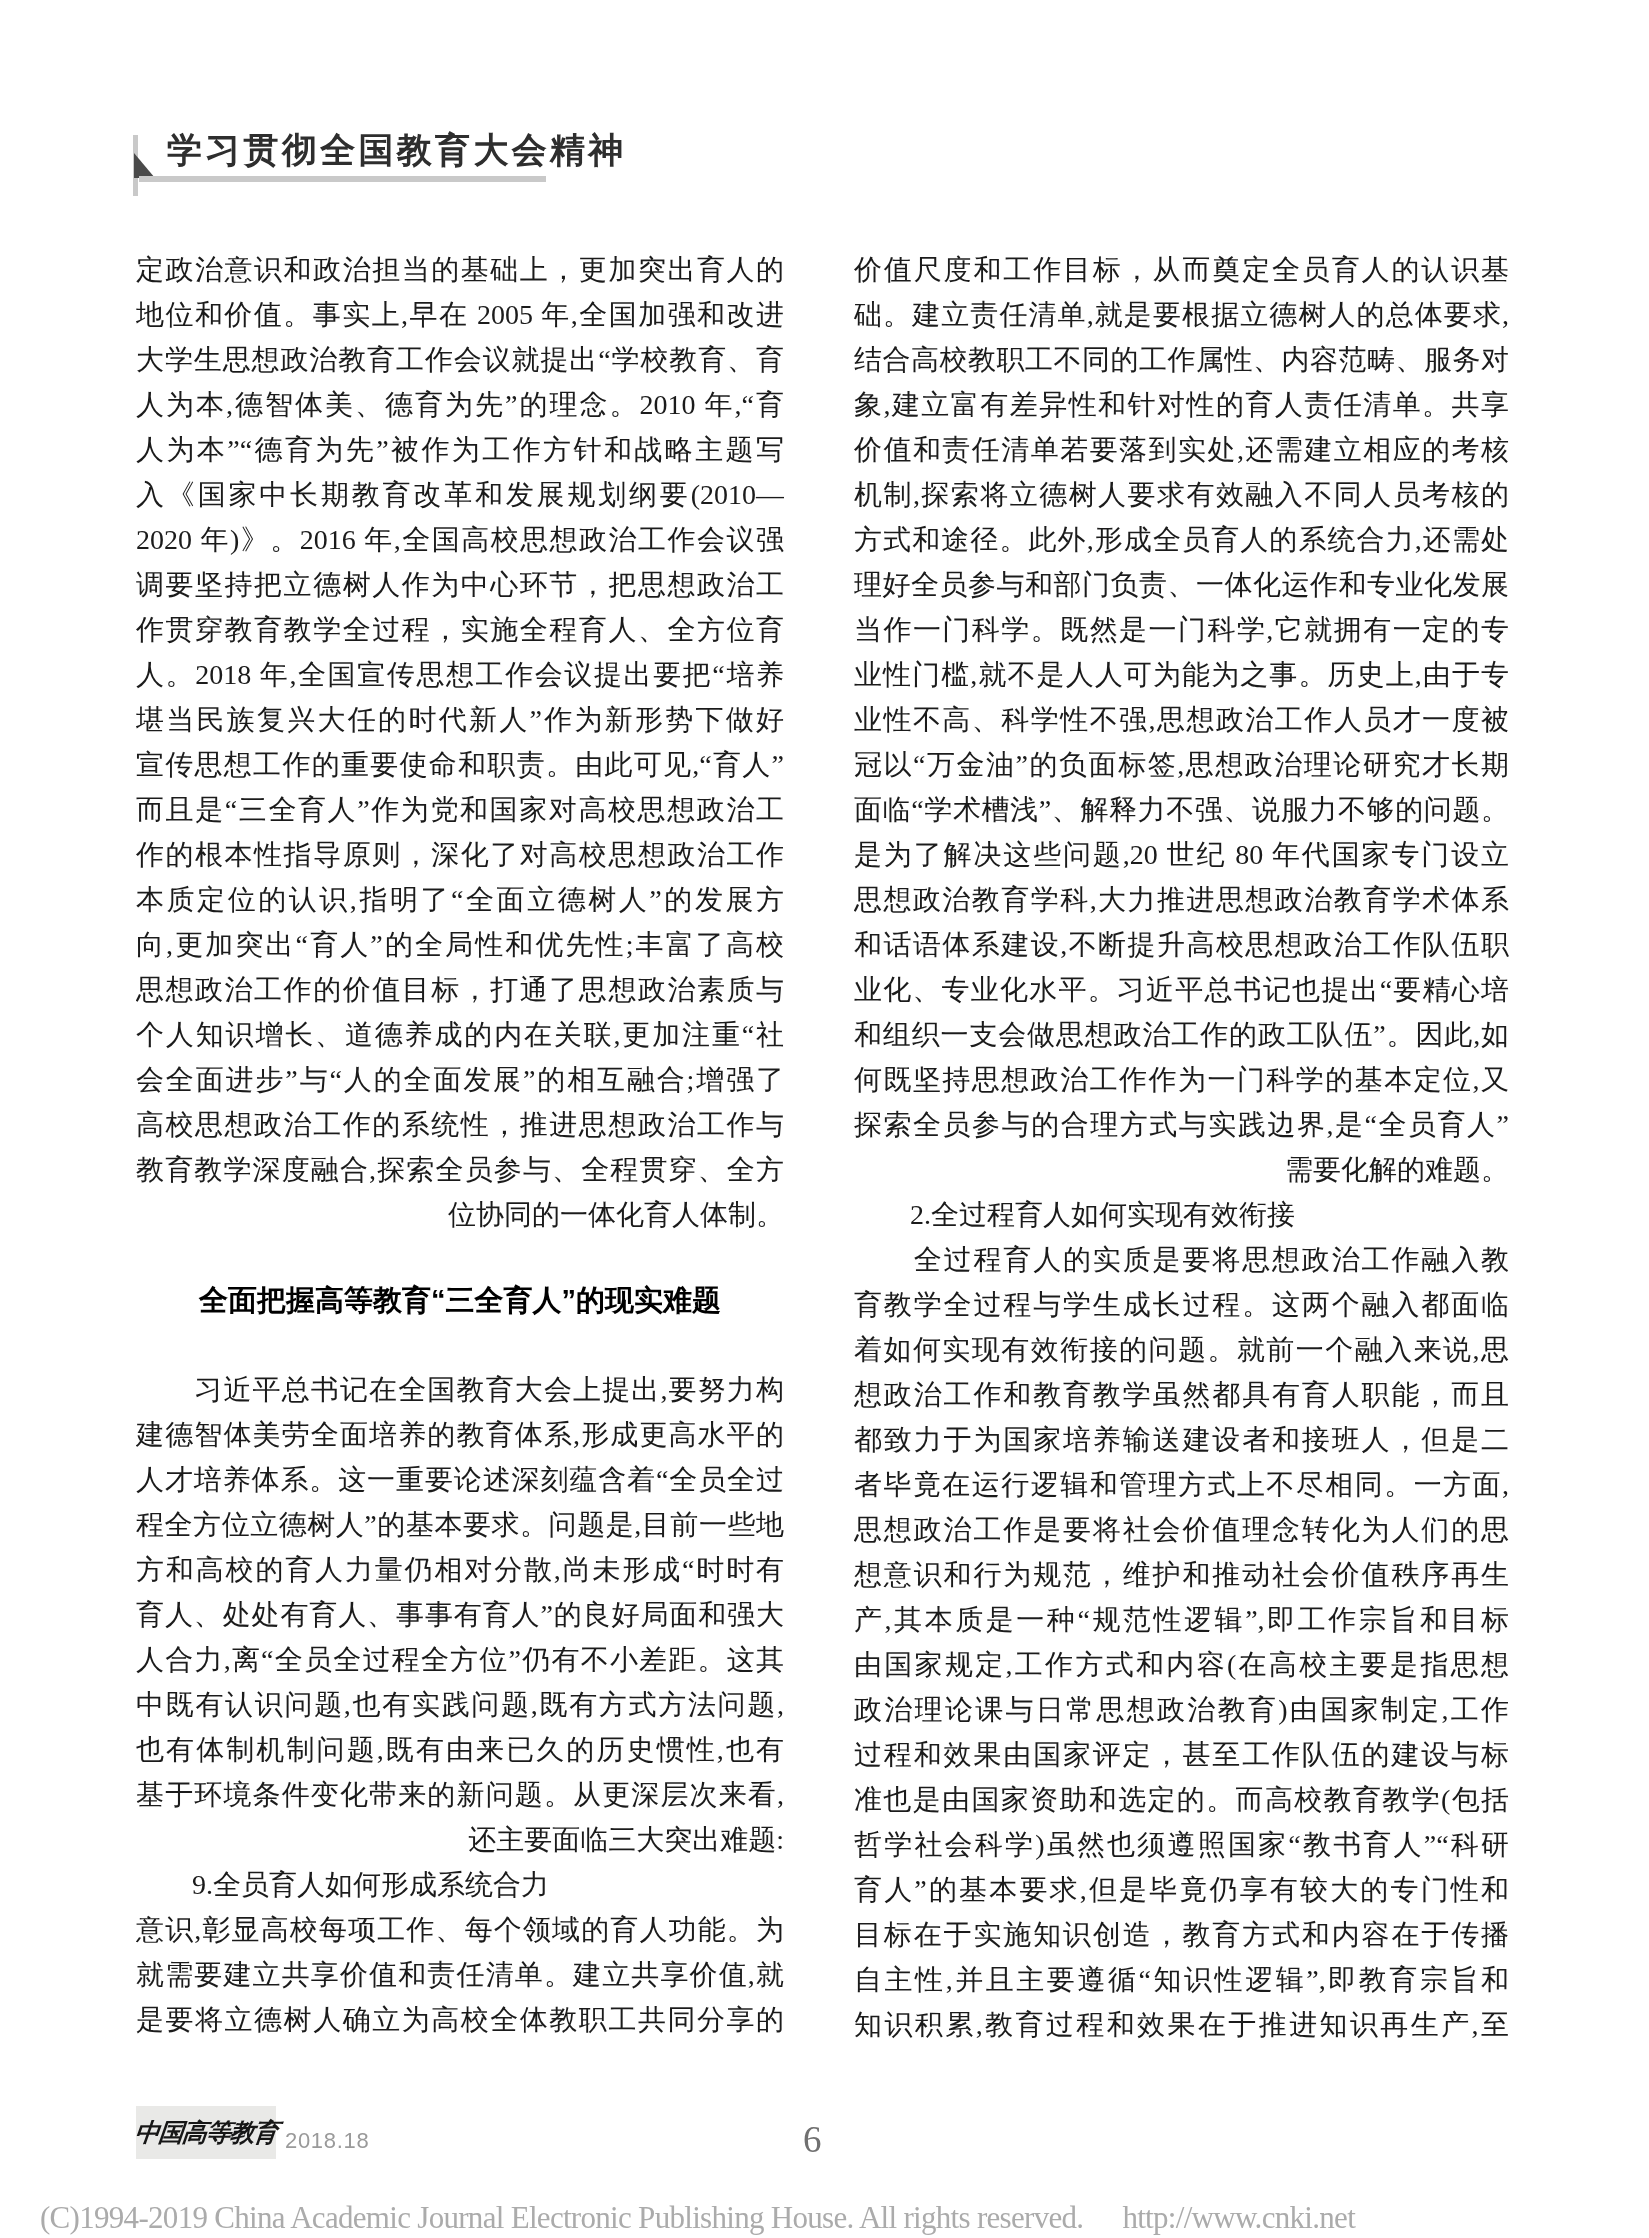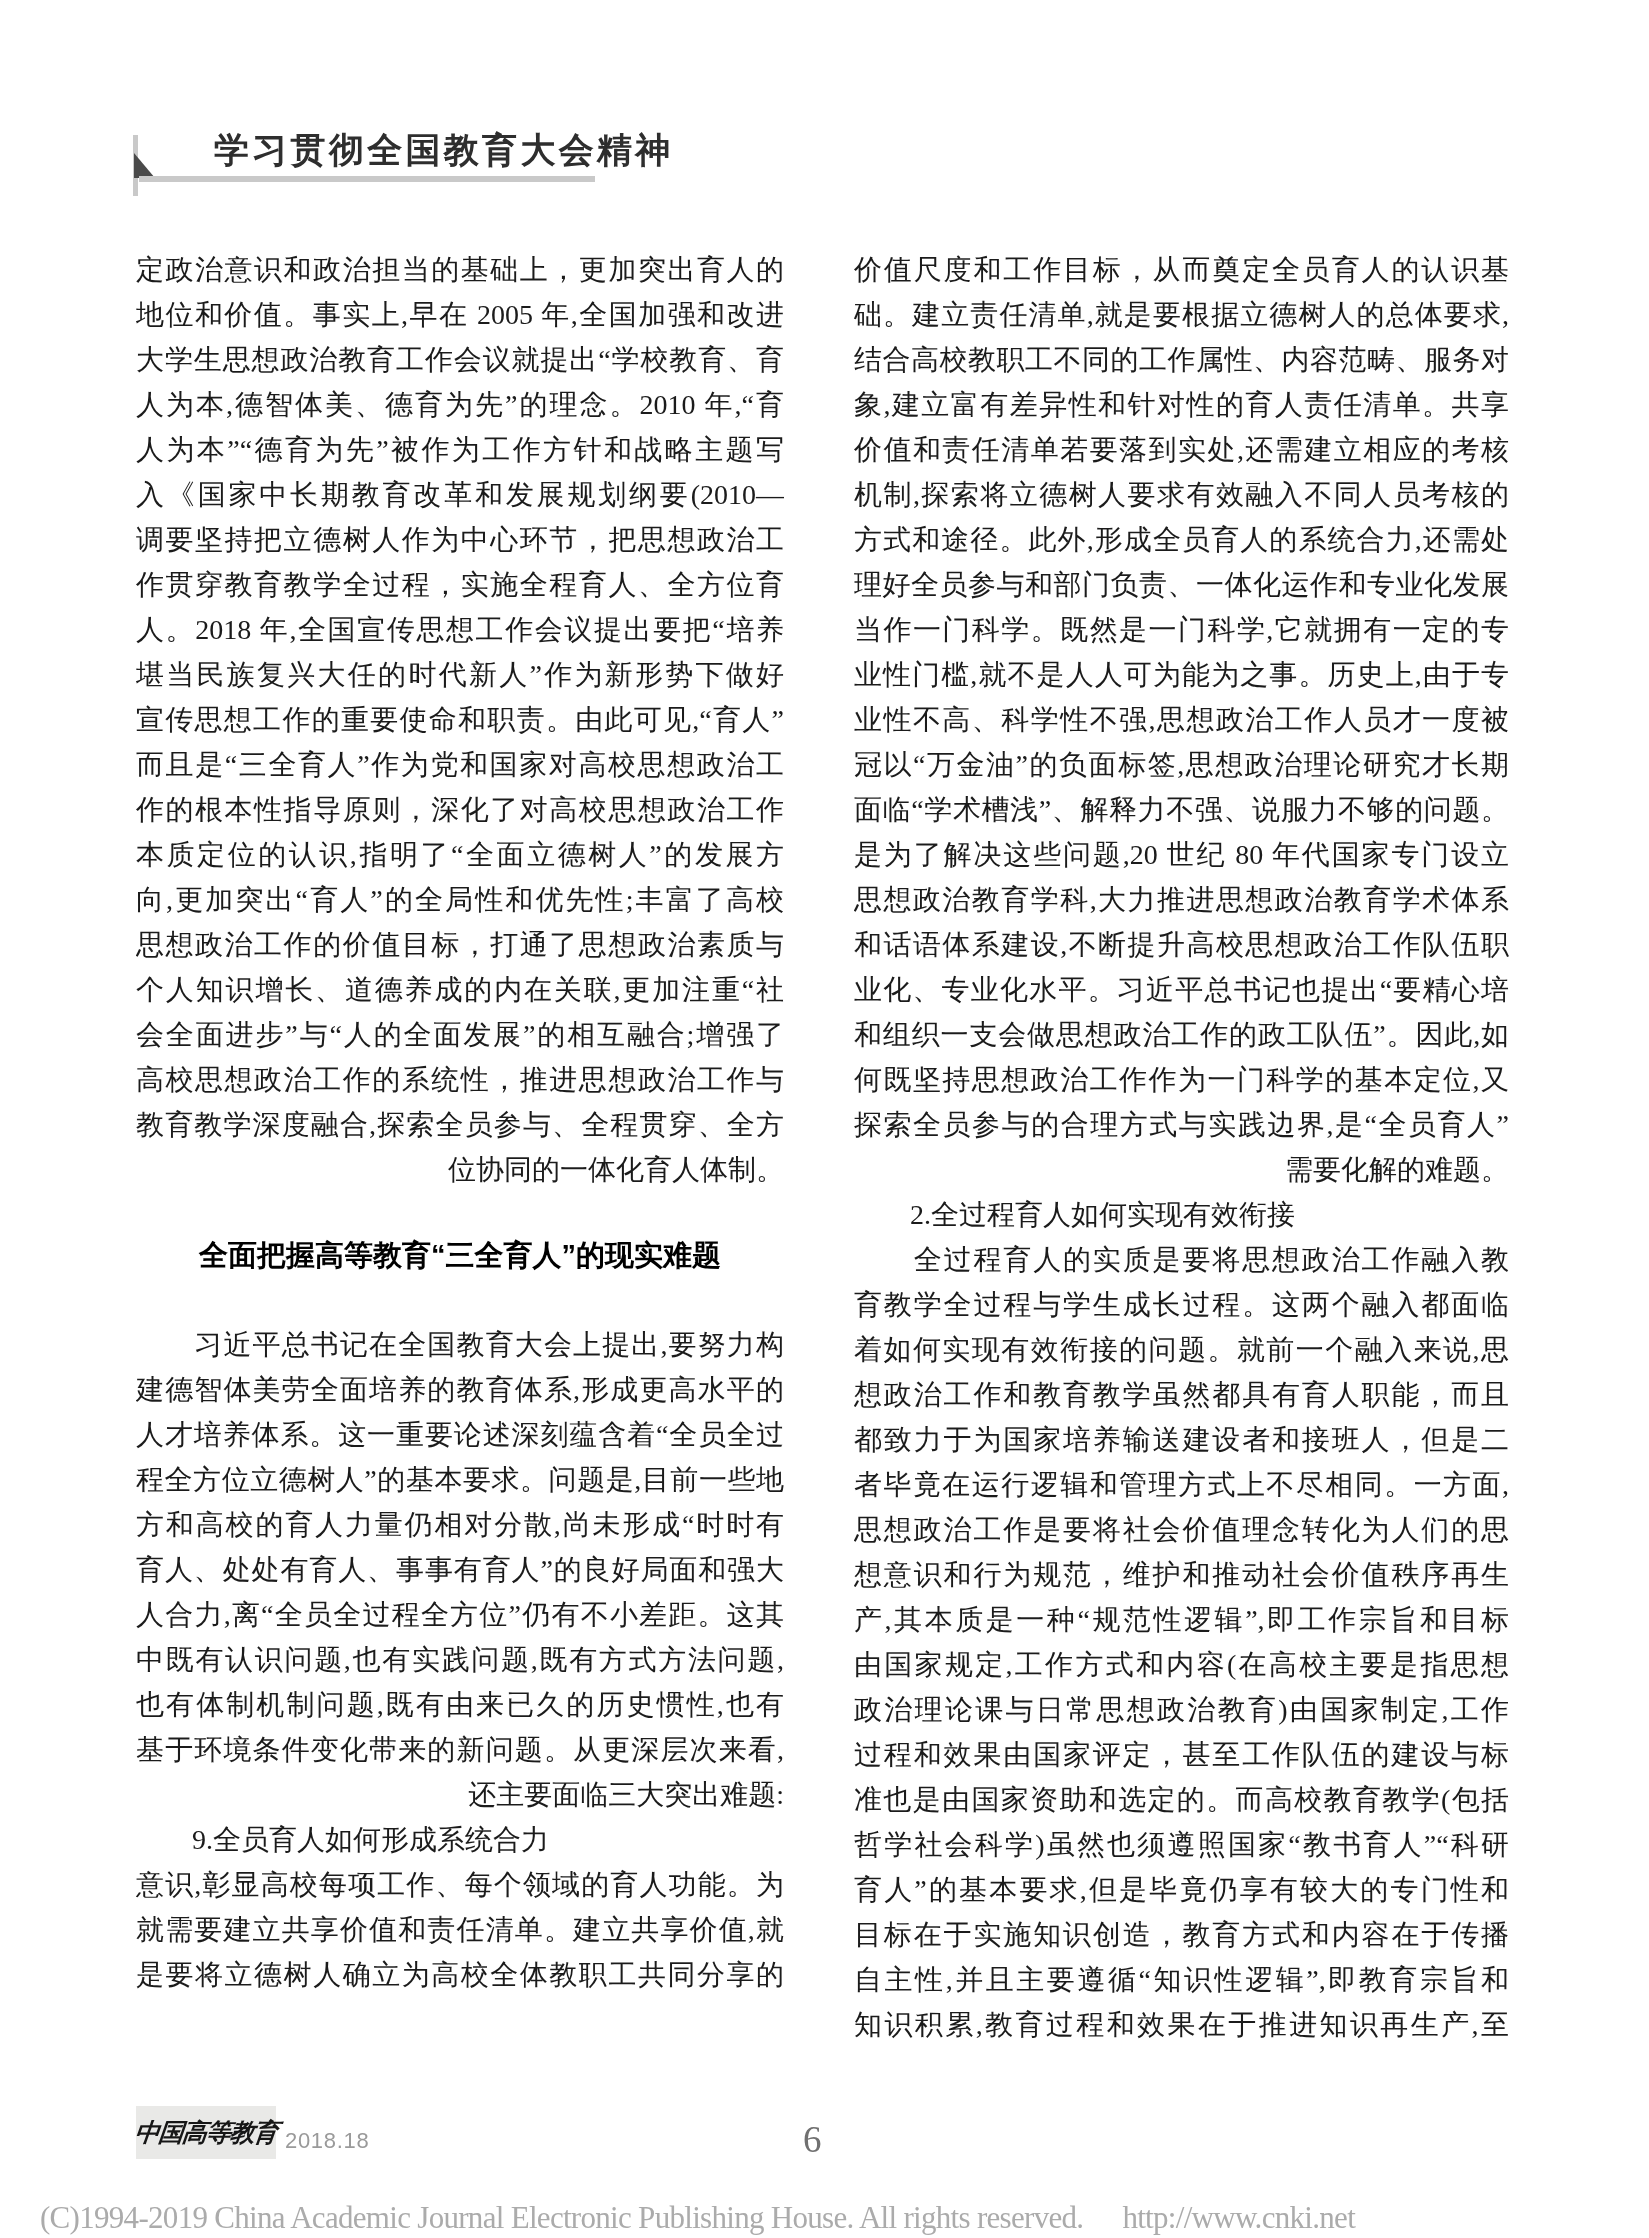--- a/index.html
+++ b/index.html
@@ -4,21 +4,20 @@
 <style>
   html,body{margin:0;padding:0;}
   body{
     width:1650px;height:2239px;position:relative;background:#ffffff;
     font-family:"Liberation Serif","DejaVu Serif",serif;color:#1b1b1b;
   }
   
   .banner{
     position:absolute;left:138px;top:122px;width:391px;height:53px;
     background:#ffffff;
-    padding-left:47px;
   }
   .banner::before{ 
     content:"";position:absolute;left:-5.3px;top:13.3px;width:5.3px;height:61px;background:#c9c9c9;
   }
   .banner::after{ 
     content:"";position:absolute;left:1.3px;bottom:-6.6px;width:104%;height:6px;background:#c9c9c9;
   }
   .banner .corner{
     position:absolute;left:-4px;bottom:-2.7px;width:0;height:0;
     border-bottom:25px solid #4a4a4a;border-right:21px solid transparent;
@@ -74,20 +73,21 @@
   <div class="title">学习贯彻全国教育大会精神</div>
 </div>
 
 <div id="left-col" class="col">
     <div class="line j">定政治意识和政治担当的基础上，更加突出育人的</div>
     <div class="line j">地位和价值。事实上,早在 2005 年,全国加强和改进</div>
     <div class="line j">大学生思想政治教育工作会议就提出“学校教育、育</div>
     <div class="line j">人为本,德智体美、德育为先”的理念。2010 年,“育</div>
     <div class="line j">人为本”“德育为先”被作为工作方针和战略主题写</div>
     <div class="line j">入《国家中长期教育改革和发展规划纲要(2010—</div>
+    <div class="line j">2020 年)》。2016 年,全国高校思想政治工作会议强</div>
     <div class="line j">调要坚持把立德树人作为中心环节，把思想政治工</div>
     <div class="line j">作贯穿教育教学全过程，实施全程育人、全方位育</div>
     <div class="line j">人。2018 年,全国宣传思想工作会议提出要把“培养</div>
     <div class="line j">堪当民族复兴大任的时代新人”作为新形势下做好</div>
     <div class="line j">宣传思想工作的重要使命和职责。由此可见,“育人”</div>
     <div class="line j">而且是“三全育人”作为党和国家对高校思想政治工</div>
     <div class="line j">作的根本性指导原则，深化了对高校思想政治工作</div>
     <div class="line j">本质定位的认识,指明了“全面立德树人”的发展方</div>
     <div class="line j">向,更加突出“育人”的全局性和优先性;丰富了高校</div>
     <div class="line j">思想政治工作的价值目标，打通了思想政治素质与</div>

